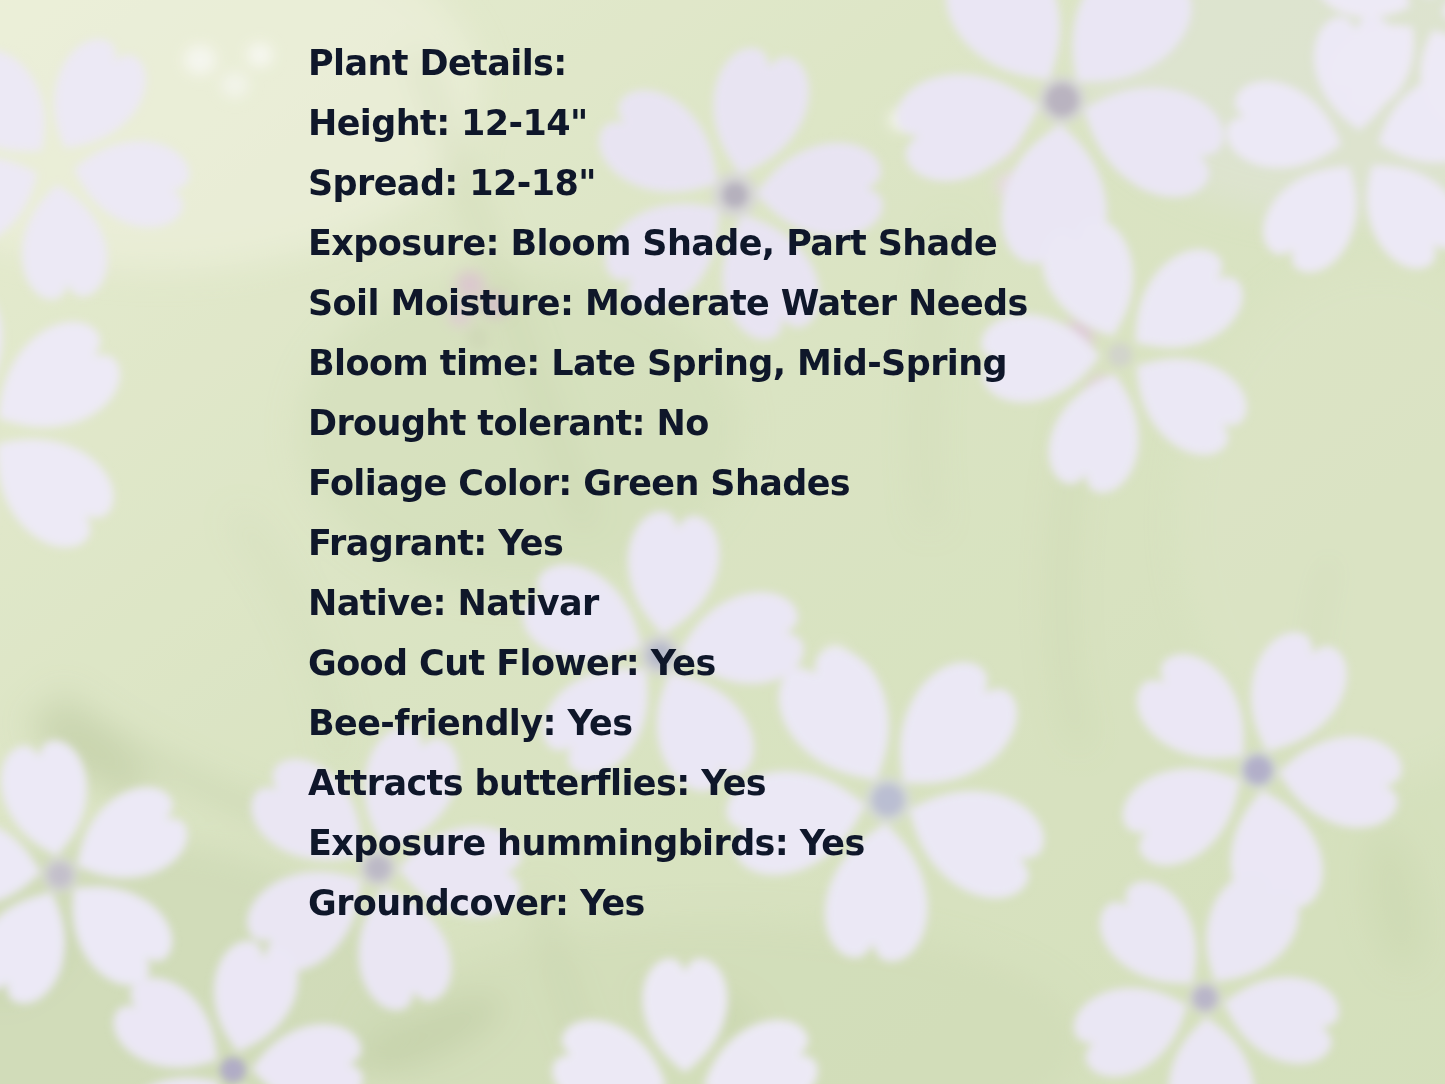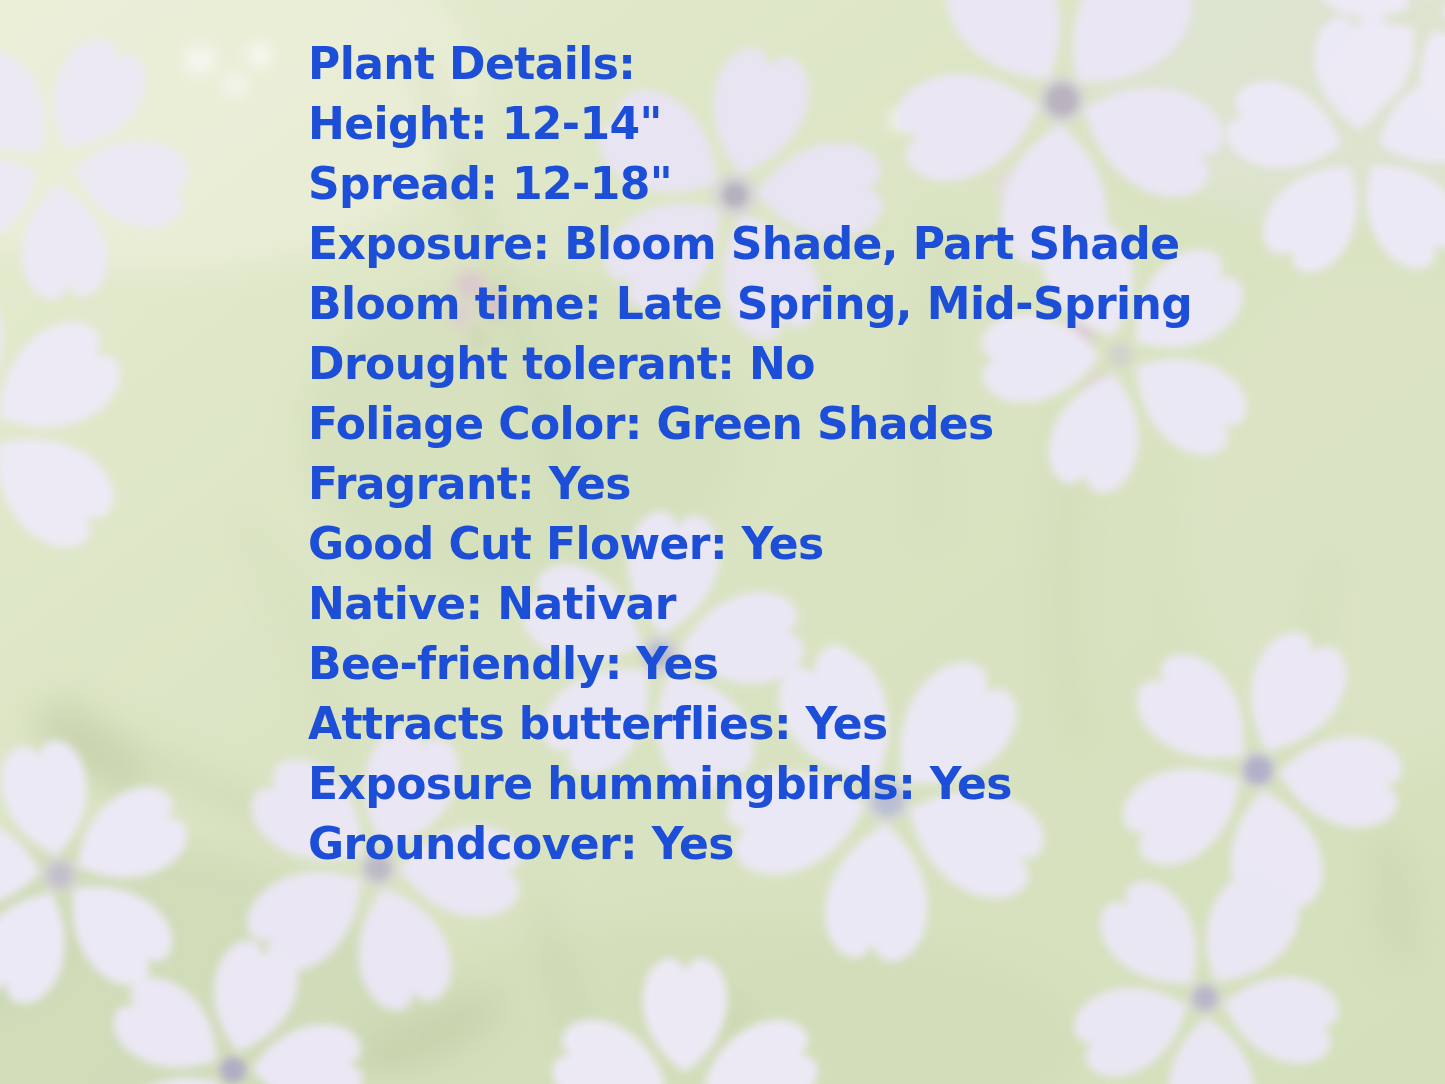--- a/index.html
+++ b/index.html
@@ -19,24 +19,24 @@
   .card {
     position: absolute;
     left: 308px;
     top: 33px;
     z-index: 2;
   }
   .line {
     height: 60px;
     display: flex;
     align-items: center;
-    font-size: 44px;
+    font-size: 35px;
     font-weight: 700;
     letter-spacing: -0.6px;
-    color: #1d4ed8;
+    color: #0f172a;
     white-space: pre;
   }
 </style>
 </head>
 <body>
 
 <div class="stage">
 
   <div class="bg-photo">
     <svg viewBox="0 0 1445 1084" preserveAspectRatio="none" aria-hidden="true">
@@ -180,26 +180,27 @@
       <rect x="-20" y="-20" width="1485" height="1124" fill="#ffffff" opacity="0.40"></rect>
     </svg>
   </div>
 
   <div class="card">
     <div class="line">Plant Details:</div>
     <div>
         <div class="line">Height: 12-14"</div>
         <div class="line">Spread: 12-18"</div>
         <div class="line">Exposure: Bloom Shade, Part Shade</div>
+        <div class="line">Soil Moisture: Moderate Water Needs</div>
         <div class="line">Bloom time: Late Spring, Mid-Spring</div>
         <div class="line">Drought tolerant: No</div>
         <div class="line">Foliage Color: Green Shades</div>
         <div class="line">Fragrant: Yes</div>
+        <div class="line">Native: Nativar</div>
         <div class="line">Good Cut Flower: Yes</div>
-        <div class="line">Native: Nativar</div>
         <div class="line">Bee-friendly: Yes</div>
         <div class="line">Attracts butterflies: Yes</div>
         <div class="line">Exposure hummingbirds: Yes</div>
         <div class="line">Groundcover: Yes</div>
       </div>
   </div>
 
 </div>
 
 </body></html>

